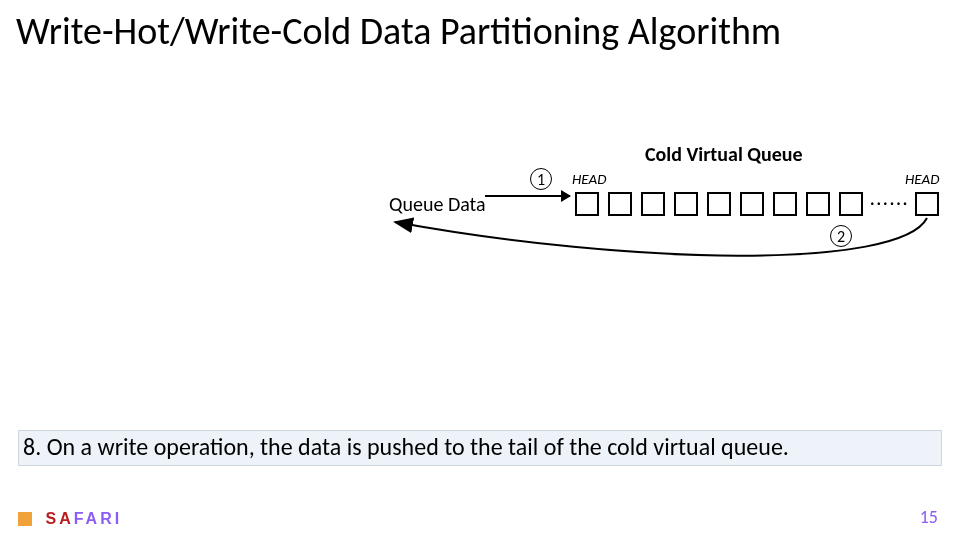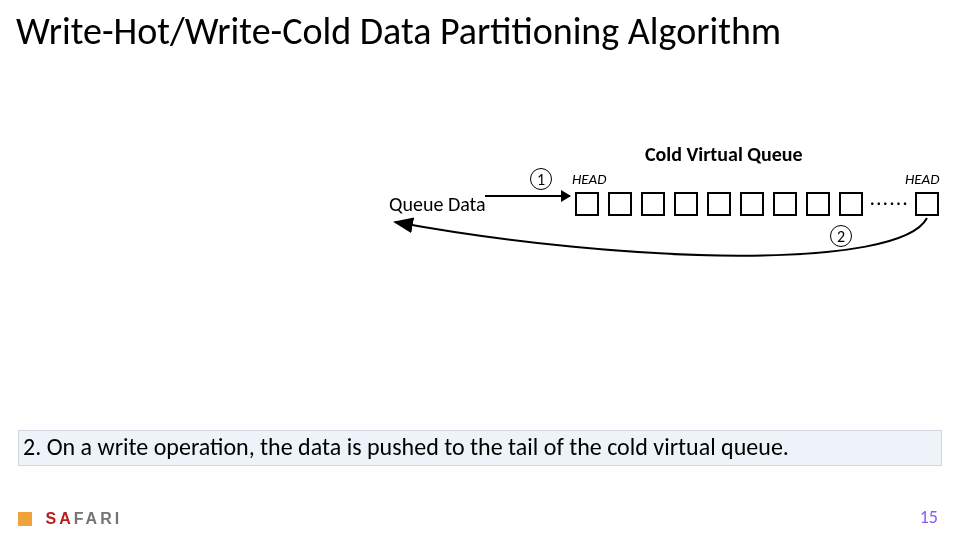--- a/index.html
+++ b/index.html
@@ -144,21 +144,21 @@
   .logo {
     position: absolute;
     left: 18px;
     bottom: 12px;
     font-family: Arial, sans-serif;
     font-weight: 700;
     letter-spacing: 3px;
     font-size: 16px;
   }
   .logo .a { color: #b91c1c; }
-  .logo .b { color: #737373; }
+  .logo .b { color: #8b5cf6; }
   .logo::before {
     content: "";
     display: inline-block;
     width: 14px;
     height: 14px;
     margin-right: 6px;
     background:
       radial-gradient(circle at 30% 30%, #f2a23a 0 40%, transparent 41%),
       radial-gradient(circle at 70% 30%, #f2a23a 0 40%, transparent 41%),
       radial-gradient(circle at 30% 70%, #f2a23a 0 40%, transparent 41%),
@@ -205,18 +205,18 @@
     <defs>
       <marker id="ah" markerWidth="10" markerHeight="8" refX="9" refY="4" orient="auto">
         <path d="M0,0 L10,4 L0,8 Z" fill="#000"></path>
       </marker>
     </defs>
     <path d="M 927 218 C 900 270, 630 265, 395 222" fill="none" stroke="#000" stroke-width="2" marker-end="url(#ah)"></path>
   </svg>
 </div>
 
 <div class="stepband"></div>
-<div class="steptext">2. On a write operation, the data is pushed to the tail of the cold virtual queue.</div>
+<div class="steptext">8. On a write operation, the data is pushed to the tail of the cold virtual queue.</div>
 
 <div class="logo">
   <span class="a">SA</span><span class="b">FARI</span>
 </div>
 <div class="pagenum">15</div>
 
 </body></html>

